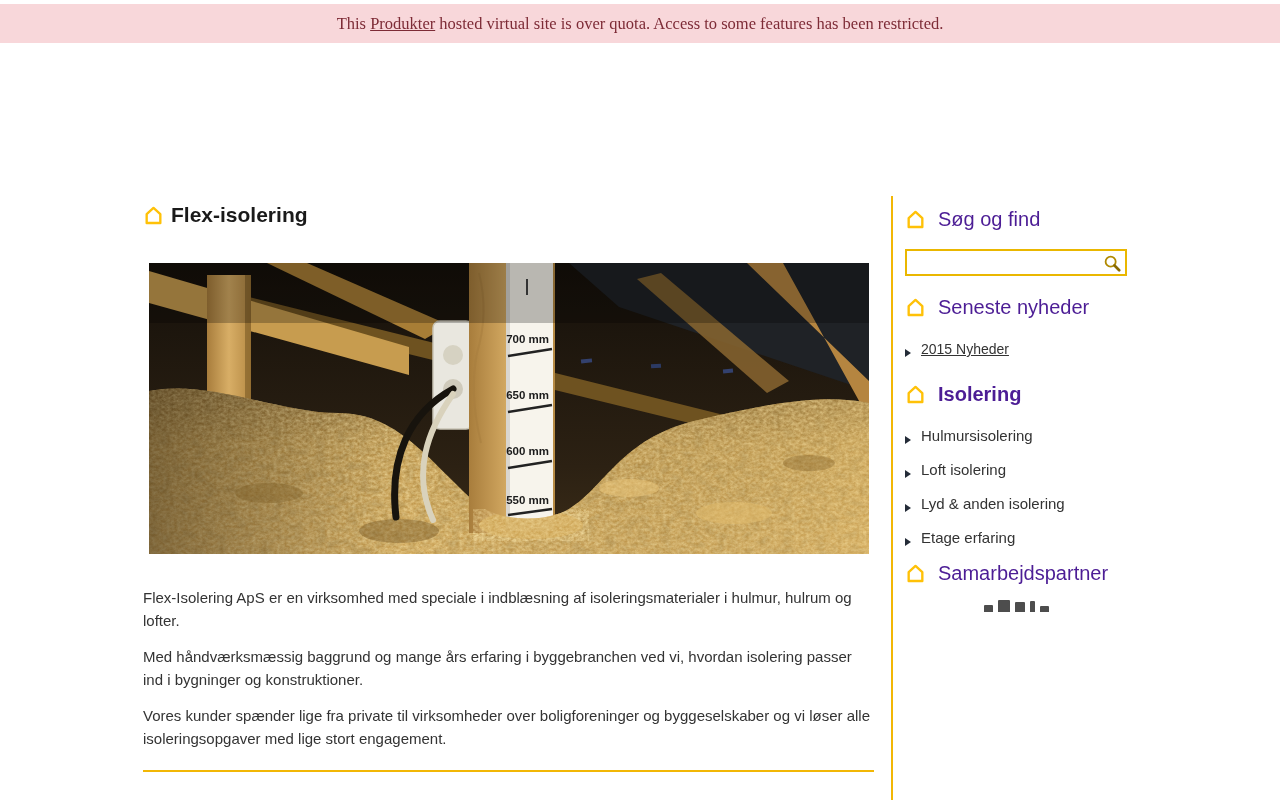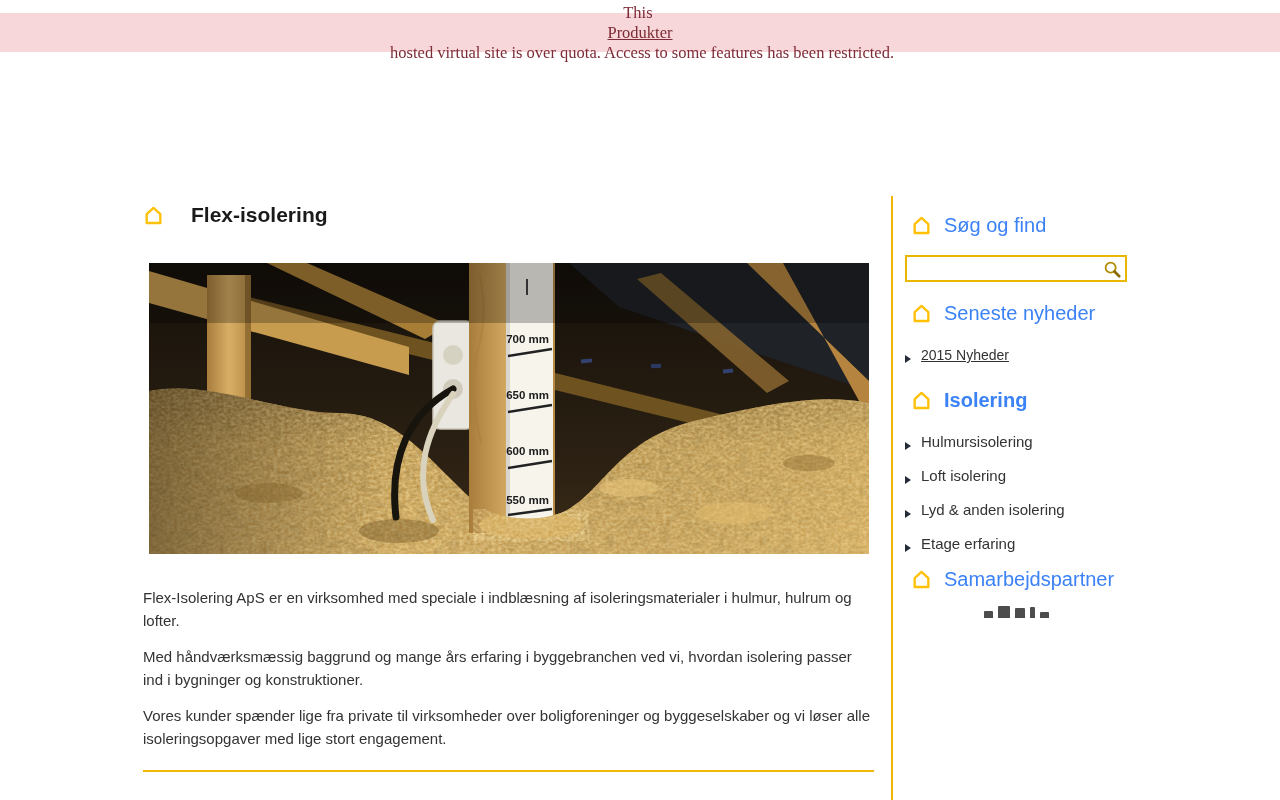--- a/index.html
+++ b/index.html
@@ -6,52 +6,51 @@
   html,body { margin:0; padding:0; }
   body {
     width:1280px; height:800px; overflow:hidden; position:relative;
     background:#ffffff;
     font-family:"Liberation Sans","DejaVu Sans",sans-serif;
     color:#333;
   }
 
   
   .banner {
-    position:absolute; top:13px; left:0; width:1280px; height:39px;
+    position:absolute; top:4px; left:0; width:1280px; height:39px;
     background:#f8d7da; color:#7d2b36;
     display:flex; align-items:center; justify-content:center;
     font-family:"Liberation Serif","DejaVu Serif",serif;
     font-size:16.5px;
-    flex-direction:column;
   }
   .banner a { color:inherit; text-decoration:underline; cursor:pointer; }
   .banner span { white-space:pre; }
 
   
   .main { position:absolute; left:143px; top:200px; width:731px; }
   .page-title {
-    display:flex; align-items:center; gap:27px;
+    display:flex; align-items:center; gap:7px;
     font-size:21px; font-weight:600; color:#1a1a1a;
     line-height:30px; margin:0;
   }
   .house { width:21px; height:21px; flex:0 0 auto; }
   .hero { display:block; width:720px; height:291px; margin:33px 0 0 6px; }
   .main p { font-size:15px; line-height:23px; margin:13px 0 0; color:#333; }
   .main p.first { margin-top:32px; }
   .content-rule { border:none; border-top:2px solid #f2b705; margin:20px 0 0; width:731px; }
 
   
   .col-divider { position:absolute; left:891px; top:196px; width:2px; height:604px; background:#f2b705; }
 
   
   .sidebar { position:absolute; left:905px; top:205px; width:222px; }
   .side-head {
     display:flex; align-items:center; gap:12px;
-    font-size:20px; font-weight:400; color:#3b82f6;
-    line-height:28px; margin:6px;
+    font-size:20px; font-weight:400; color:#4c1d95;
+    line-height:28px; margin:0;
   }
   .side-head.bold { font-weight:700; font-size:20px; line-height:30px; }
 
   .searchbox { position:relative; margin-top:16px; width:222px; height:27px; }
   .searchbox input {
     width:222px; height:27px; border:2px solid #eab700; background:#fff;
     padding:2px 30px 2px 8px; font-size:14px; outline:none; border-radius:0;
   }
   .searchbox .mag { position:absolute; right:6px; top:5px; width:18px; height:18px; cursor:pointer; }
 

